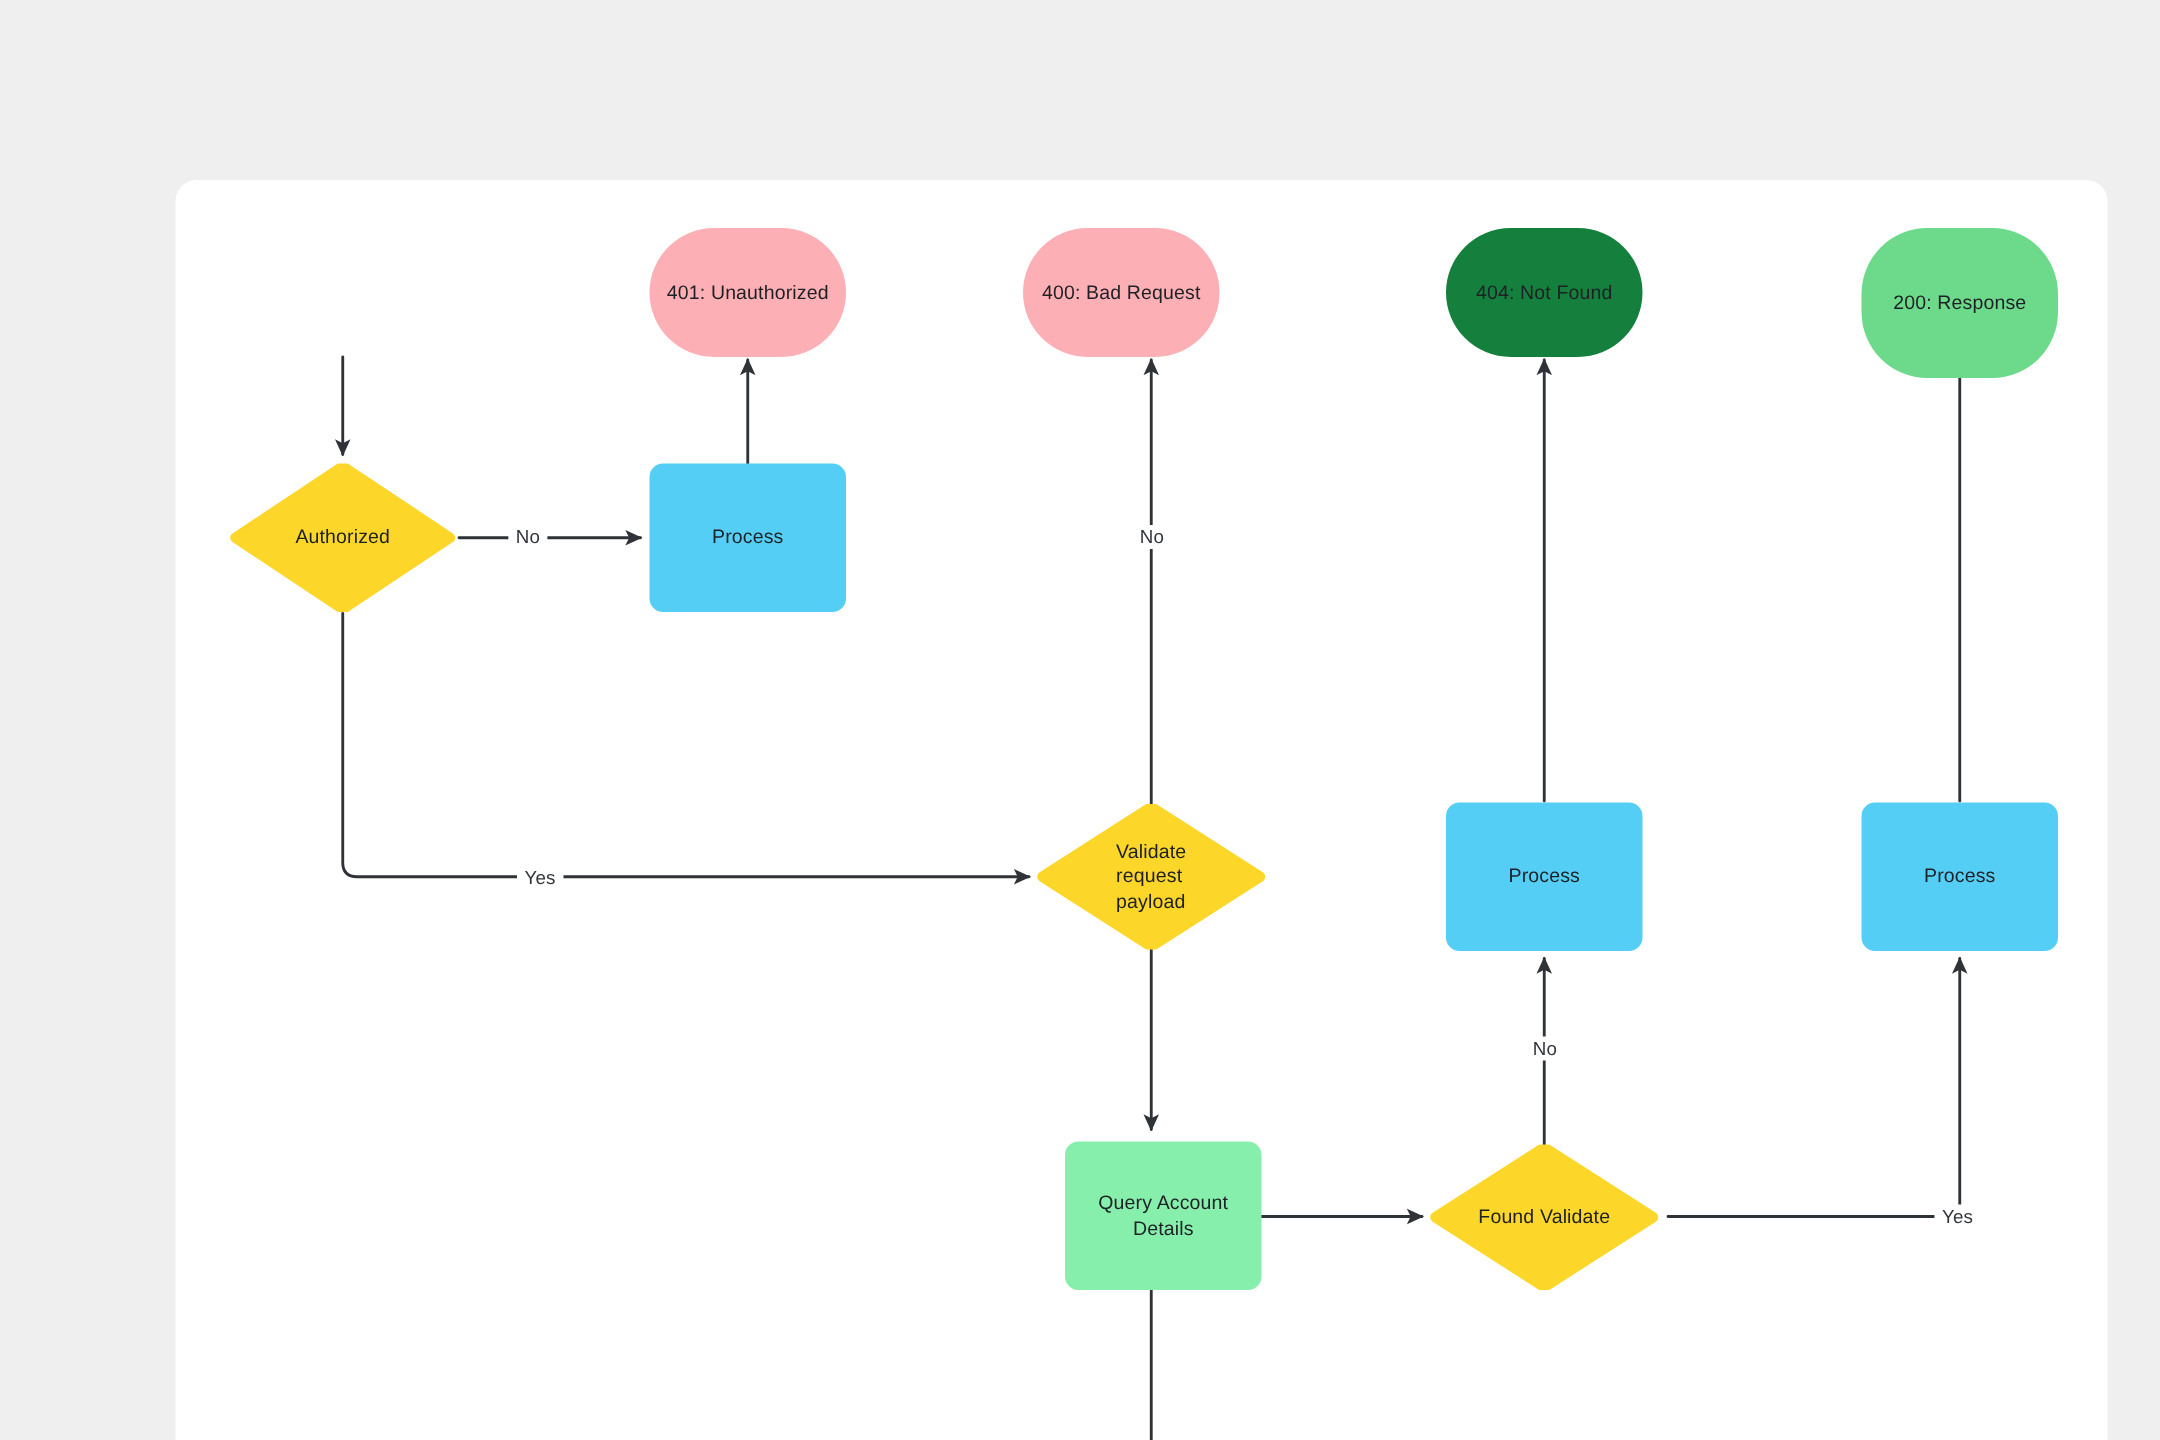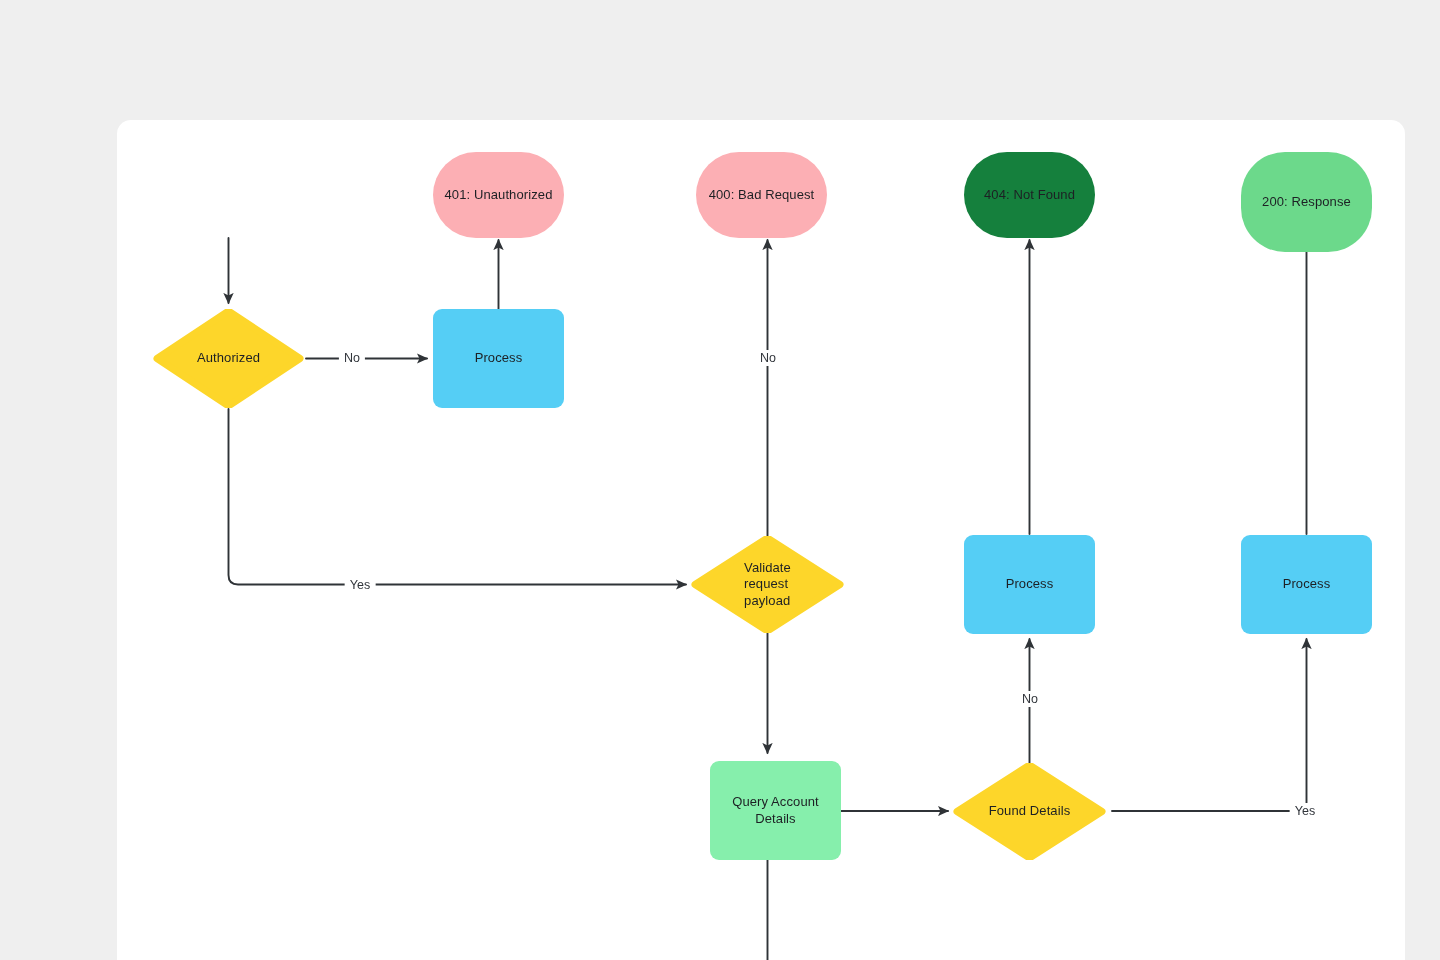--- a/index.html
+++ b/index.html
@@ -103,21 +103,21 @@
 
   <div class="edge-label" style="left:1030px;top:699px;">No</div>
 
   <div class="edge-label" style="left:1305px;top:811px;">Yes</div>
 
 
   <div class="node pill" style="left:433px;top:152px;width:131px;height:86px;background:#fcafb4;">
     <span>401: Unauthorized</span>
   </div>
 
-  <div class="node pill" style="left:696px;top:152px;width:131px;height:86px;background:#fcafb4;">
+  <div class="node pill" style="left:682px;top:152px;width:131px;height:86px;background:#fcafb4;">
     <span>400: Bad Request</span>
   </div>
 
   <div class="node pill" style="left:964px;top:152px;width:131px;height:86px;background:#15803d;">
     <span>404: Not Found</span>
   </div>
 
   <div class="node pill" style="left:1241px;top:152px;width:131px;height:100px;background:#6cd98b;">
     <span>200: Response</span>
   </div>
@@ -150,21 +150,21 @@
     <span>
       <span>Query Account</span><br>
       <span>Details</span>
     </span>
   </div>
 
   <div class="diamond-wrap" style="left:953px;top:763px;width:153px;height:97px;">
     <svg class="diamond-shape" viewBox="0 0 153 97" xmlns="http://www.w3.org/2000/svg">
       <path d="M 76.5 2 L 149 48.5 L 76.5 95 L 4 48.5 Z" fill="#fdd62a" stroke="#fdd62a" stroke-width="7" stroke-linejoin="round"></path>
     </svg>
-    <div class="diamond-label">Found Details</div>
+    <div class="diamond-label">Found Validate</div>
   </div>
 
   <div class="node rect" style="left:964px;top:535px;width:131px;height:99px;background:#55cef5;">
     <span>Process</span>
   </div>
 
   <div class="node rect" style="left:1241px;top:535px;width:131px;height:99px;background:#55cef5;">
     <span>Process</span>
   </div>
 

